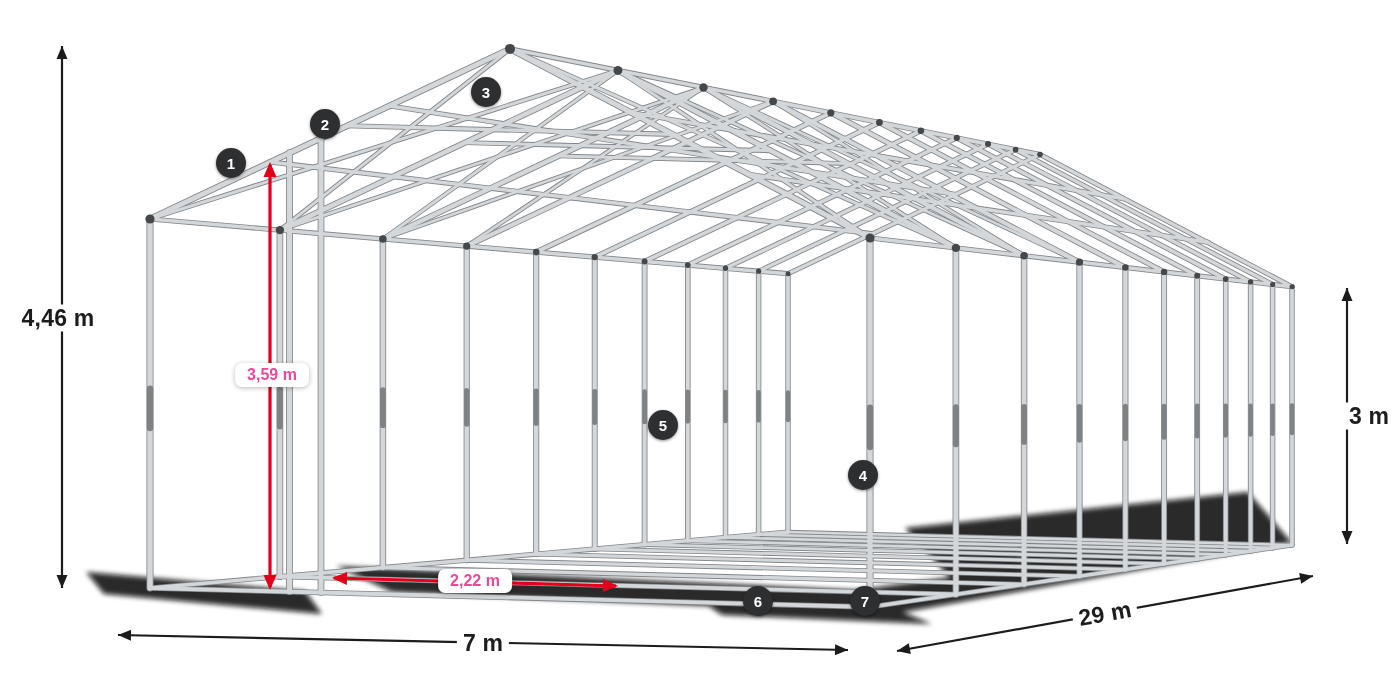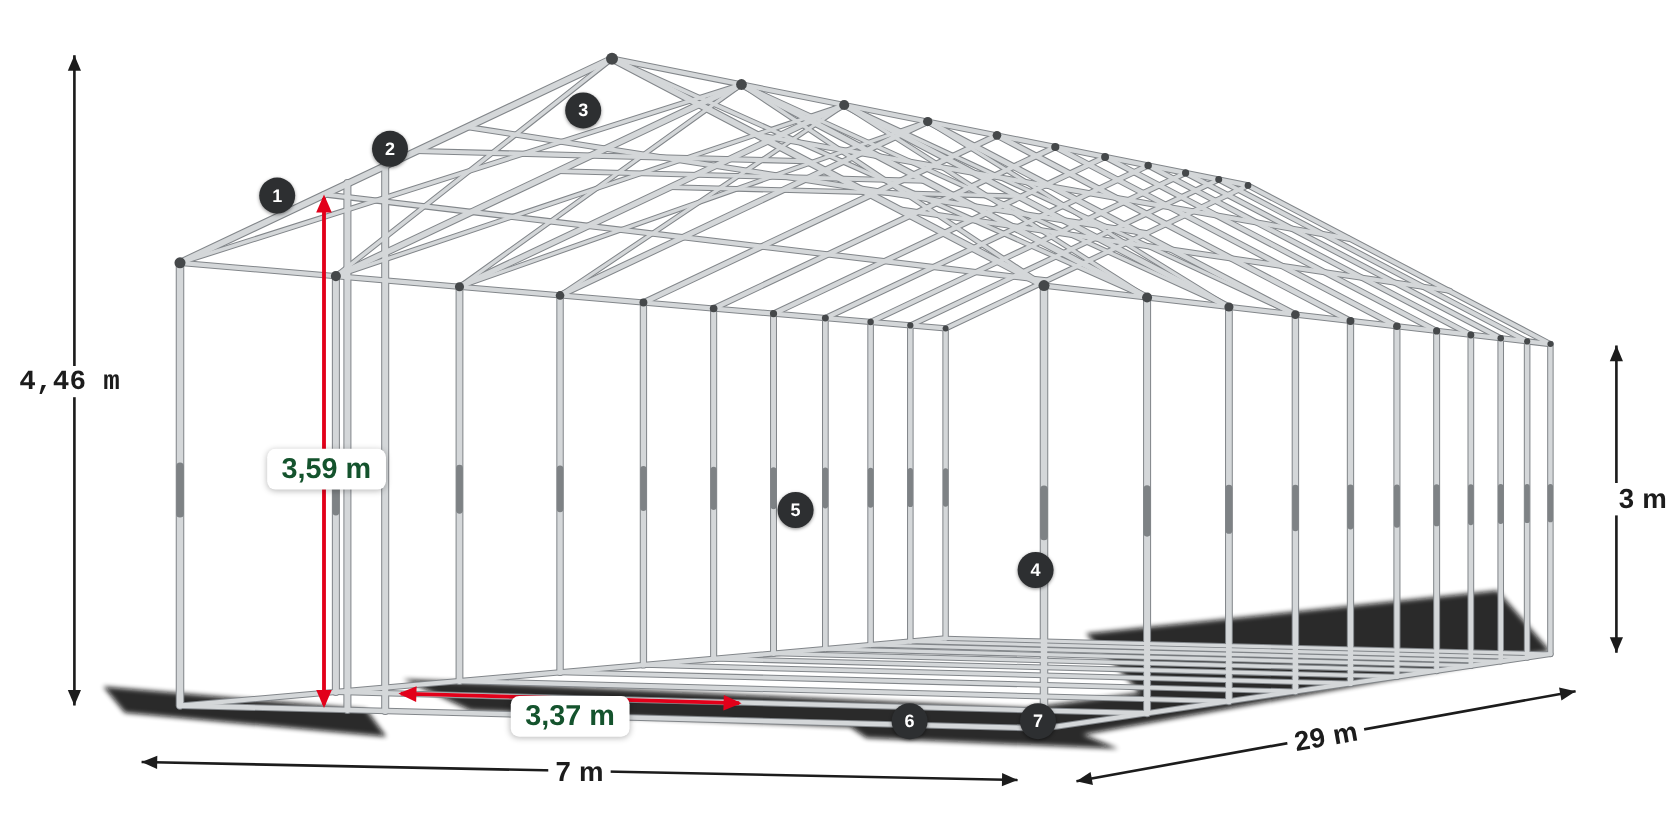--- a/index.html
+++ b/index.html
@@ -14,23 +14,23 @@
 
   .dim-label {
     position:absolute; transform:translate(-50%,-50%);
     font-weight:bold; font-size:23px; color:#1c1c1c;
     background:#ffffff; padding:0 6px; white-space:nowrap; letter-spacing:.2px;
   }
   .dim-label.rot { transform:translate(-50%,-50%) rotate(-10.2deg); }
 
   .red-pill {
     position:absolute; transform:translate(-50%,-50%);
-    font-weight:bold; font-size:24px; color:#14532d;
+    font-weight:bold; font-size:16px; color:#ec4899;
     background:#ffffff; padding:3px 12px; border-radius:7px;
-    box-shadow:0 1px 5px rgba(0,0,0,.28); white-space:nowrap;margin-top:16px;
+    box-shadow:0 1px 5px rgba(0,0,0,.28); white-space:nowrap;
   }
 
   .marker {
     position:absolute; width:30px; height:30px; border-radius:50%;
     background:#2d2f31; color:#ffffff; transform:translate(-50%,-50%);
     display:flex; align-items:center; justify-content:center;
     font-size:15px; font-weight:bold; box-shadow:0 1px 3px rgba(0,0,0,.45);
     cursor:pointer; user-select:none;
   }
 </style>
@@ -302,27 +302,27 @@
       <polygon class="redhead" points="270,162 263.5,177 276.5,177"></polygon>
       <polygon class="redhead" points="270,590 263.5,575 276.5,575"></polygon>
     </g>
     <g>
       <line class="redline" x1="334" y1="578" x2="616" y2="586"></line>
       <polygon class="redhead" points="332,578 346.8,584.9 347.2,571.9"></polygon>
       <polygon class="redhead" points="618,586 602.8,592.1 603.2,579.1"></polygon>
     </g>
   </svg>
 
-  <div class="dim-label" style="left:58px; top:318px;font-family:Liberation Mono, monospace;">4,46 m</div>
+  <div class="dim-label" style="left:58px; top:318px;">4,46 m</div>
   <div class="dim-label" style="left:483px; top:643px;">7 m</div>
   <div class="dim-label rot" style="left:1105px; top:614px;">29 m</div>
   <div class="dim-label" style="left:1369px; top:416px;">3 m</div>
 
   <div class="red-pill" style="left:272px; top:375px;">3,59 m</div>
-  <div class="red-pill" style="left:475px; top:581px;">3,37 m</div>
+  <div class="red-pill" style="left:475px; top:581px;">2,22 m</div>
 
   <div class="marker" style="left:231px; top:163px;">
     <span>1</span>
     </div>
   <div class="marker" style="left:325px; top:124px;">
     <span>2</span>
     </div>
   <div class="marker" style="left:486px; top:92px;">
     <span>3</span>
     </div>

